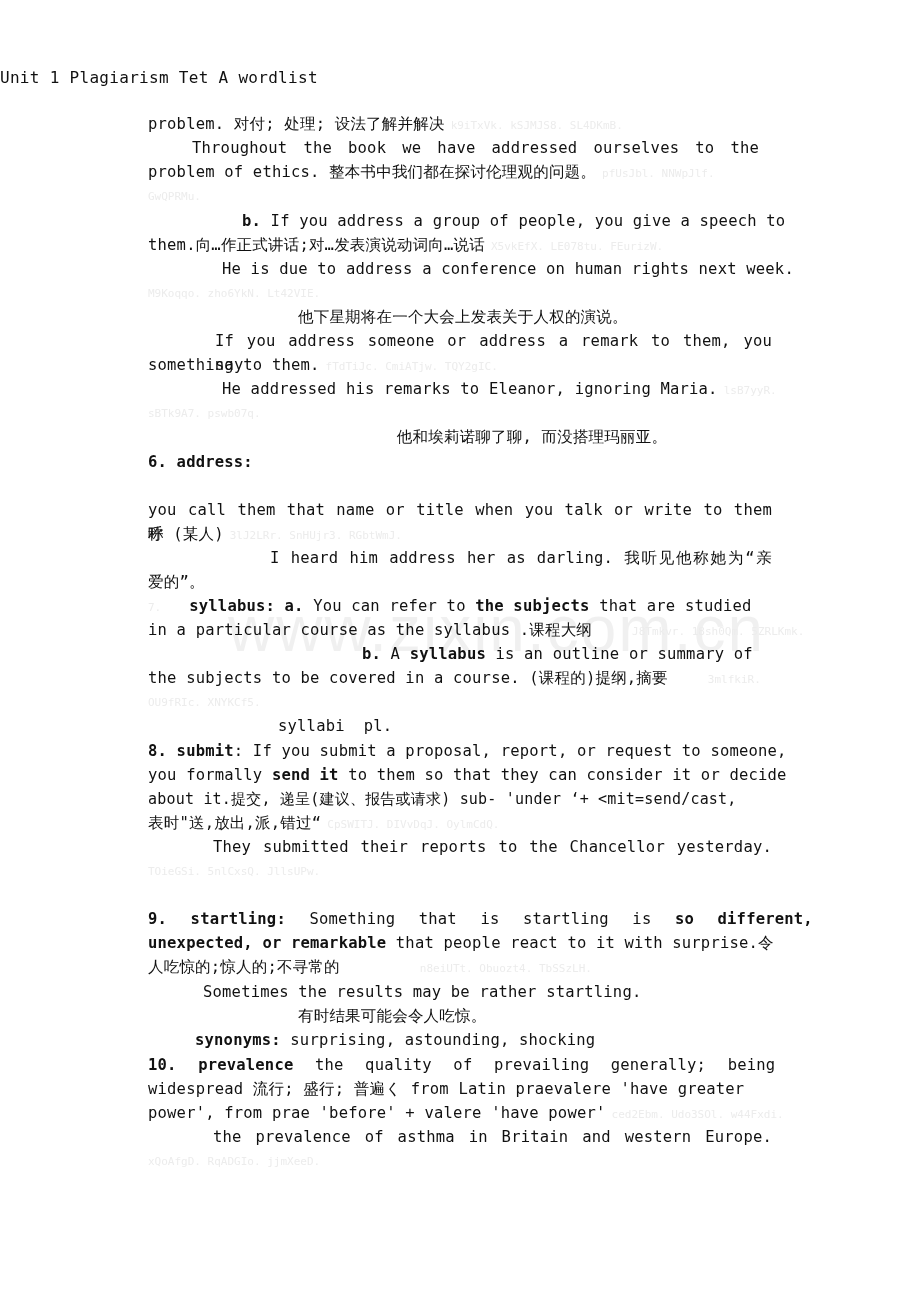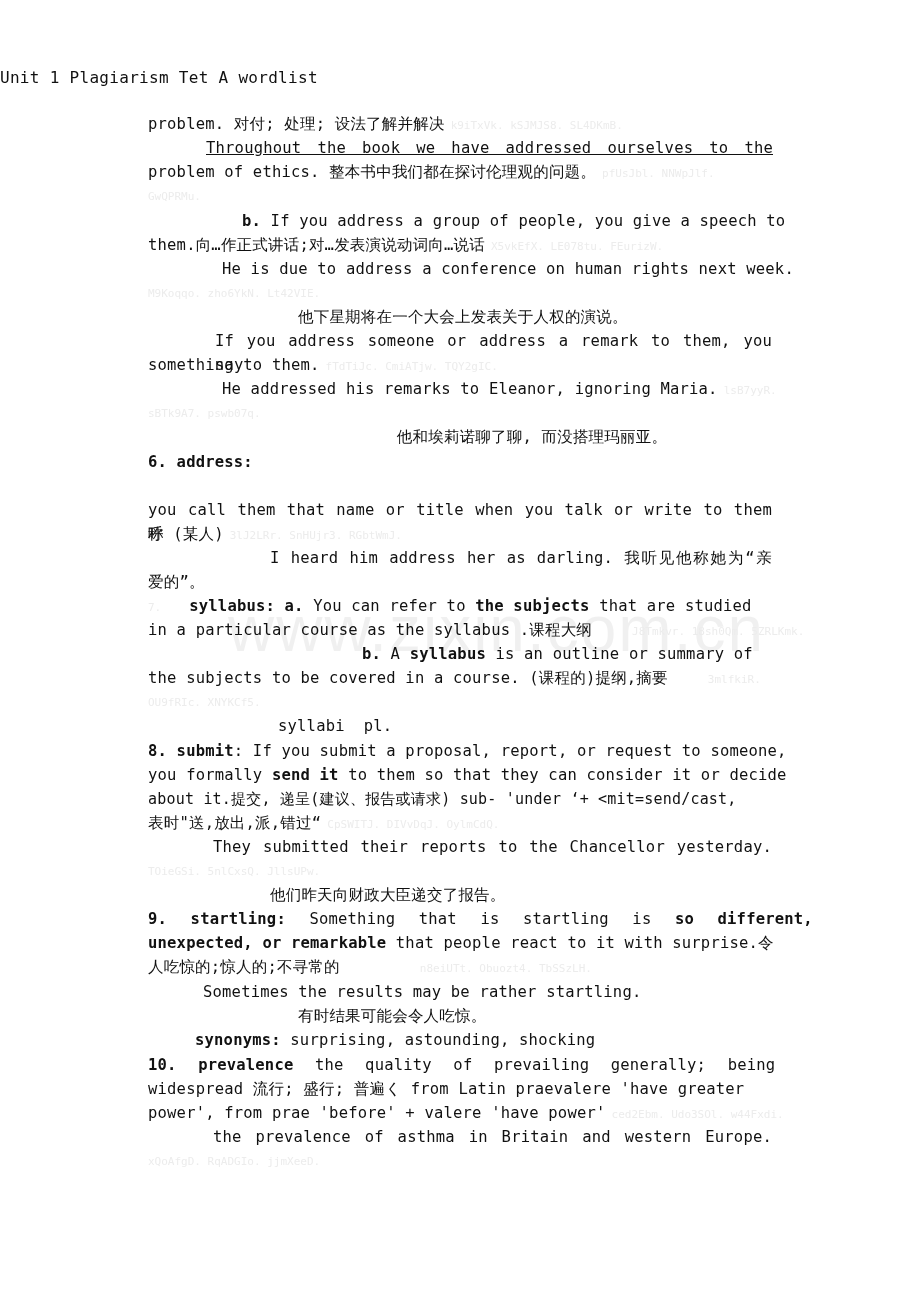--- a/index.html
+++ b/index.html
@@ -22,21 +22,21 @@
 
 <div class="page">
 
   <div class="watermark">www.zixin.com.cn</div>
 
   <div class="title">Unit 1 Plagiarism Tet A wordlist</div>
 
   <div class="line" style="top:112px">
     <span>problem. 对付; 处理; 设法了解并解决</span><span class="ghost">k9iTxVk. kSJMJS8. SL4DKmB.</span>
   </div>
-  <div class="line just" style="top:136px; left:206px; width:567px;text-decoration:underline;">Throughout the book we have addressed ourselves to the</div>
+  <div class="line just" style="top:136px; left:192px; width:567px;">Throughout the book we have addressed ourselves to the</div>
   <div class="line" style="top:160px">
     <span>problem of ethics. 整本书中我们都在探讨伦理观的问题。</span><span class="ghost">pfUsJbl. NNWpJlf.</span>
   </div>
   <div class="ghostline" style="top:190px">GwQPRMu.</div>
 
   <div class="line" style="top:209px; left:242px; width:530px;">
     <span class="b">b.</span><span> If you address a group of people, you give a speech to</span>
   </div>
   <div class="line" style="top:233px">
     <span>them.向…作正式讲话;对…发表演说动词向…说话</span><span class="ghost">X5vkEfX. LE078tu. FEurizW.</span>
@@ -83,21 +83,20 @@
   </div>
   <div class="line" style="top:763px">
     <span>you formally </span><span class="b">send it</span><span> to them so that they can consider it or decide</span>
   </div>
   <div class="line" style="top:787px; font-size:15px;">about it.提交, 递呈(建议、报告或请求) sub- 'under ‘+ &lt;mit=send/cast,</div>
   <div class="line" style="top:811px">
     <span>表时"送,放出,派,错过“</span><span class="ghost">CpSWITJ. DIVvDqJ. OylmCdQ.</span>
   </div>
   <div class="line just" style="top:835px; left:213px; width:559px;">They submitted their reports to the Chancellor yesterday.</div>
   <div class="ghostline" style="top:865px">TOieGSi. 5nlCxsQ. JllsUPw.</div>
-  <div class="line" style="top:883px; left:270px; width:300px;">他们昨天向财政大臣递交了报告。</div>
 
   <div class="line" style="top:907px; word-spacing:14px;">
     <span class="b">9.  startling:</span><span> Something that is startling is </span><span class="b">so different,</span>
   </div>
   <div class="line" style="top:931px">
     <span class="b">unexpected, or remarkable</span><span> that people react to it with surprise.令</span>
   </div>
   <div class="line" style="top:955px">
     <span>人吃惊的;惊人的;不寻常的</span><span class="ghost" style="margin-left:80px">n8eiUTt. Obuozt4. TbSSzLH.</span>
   </div>

